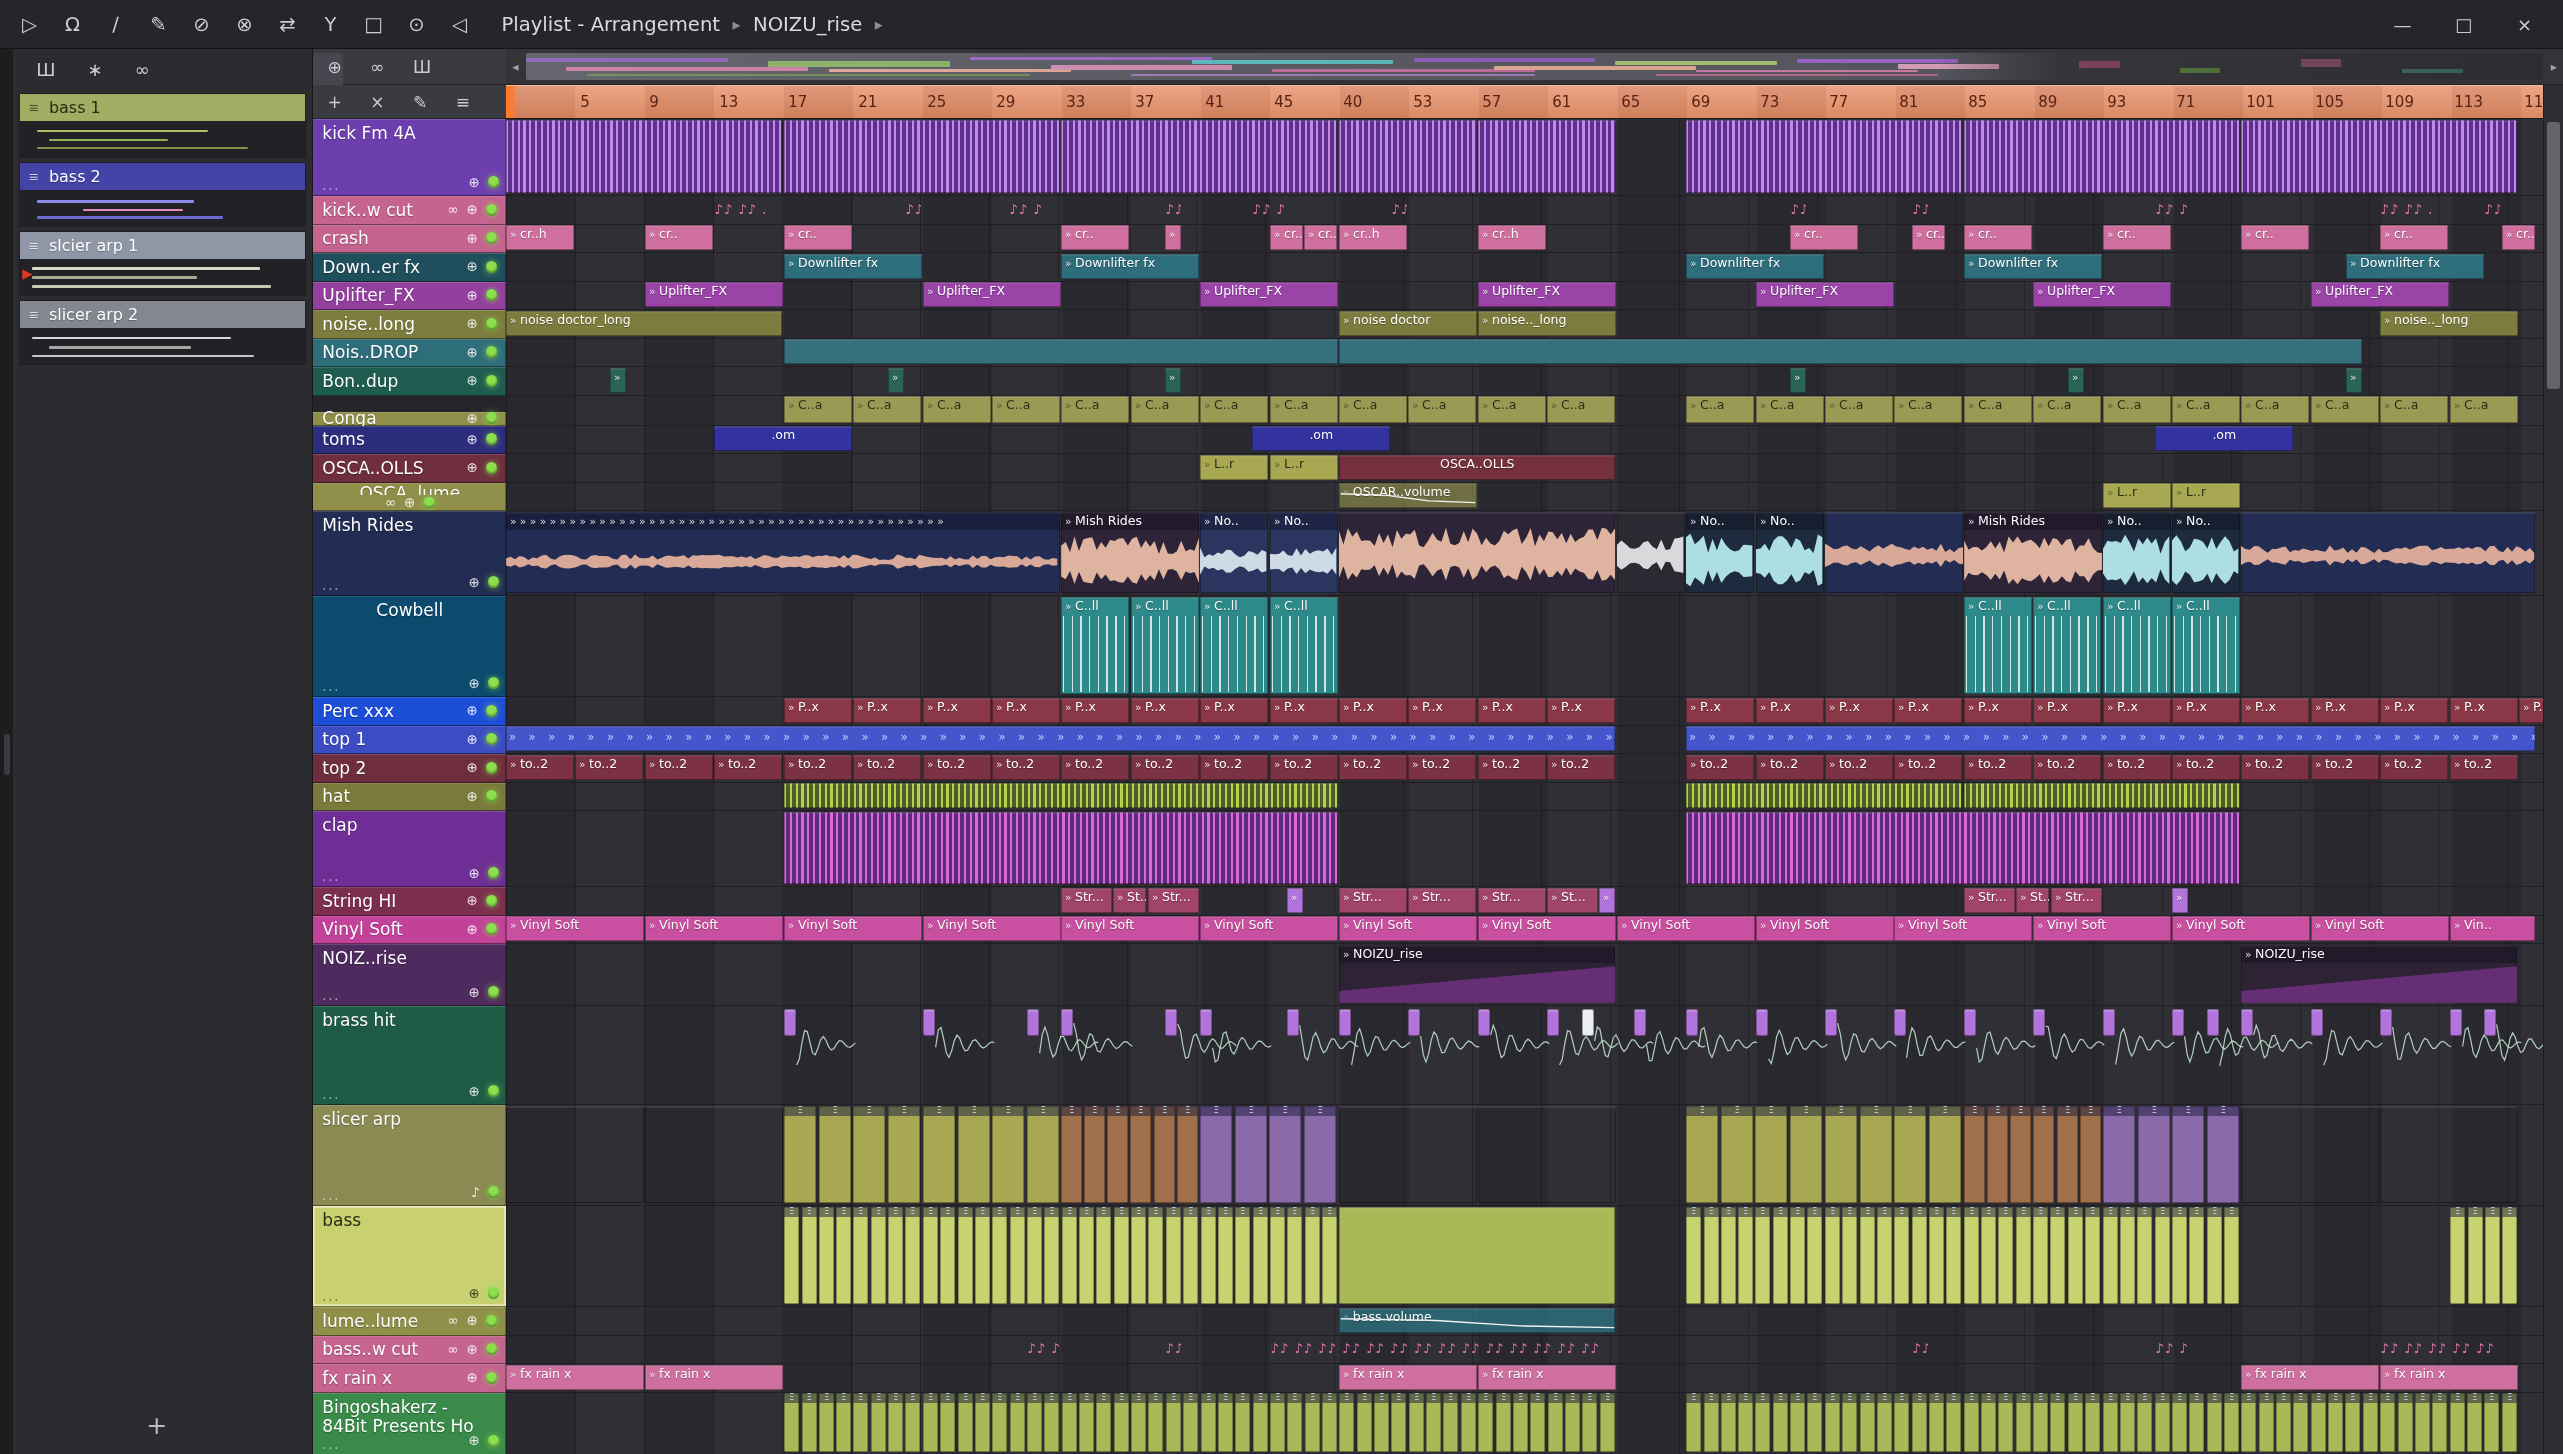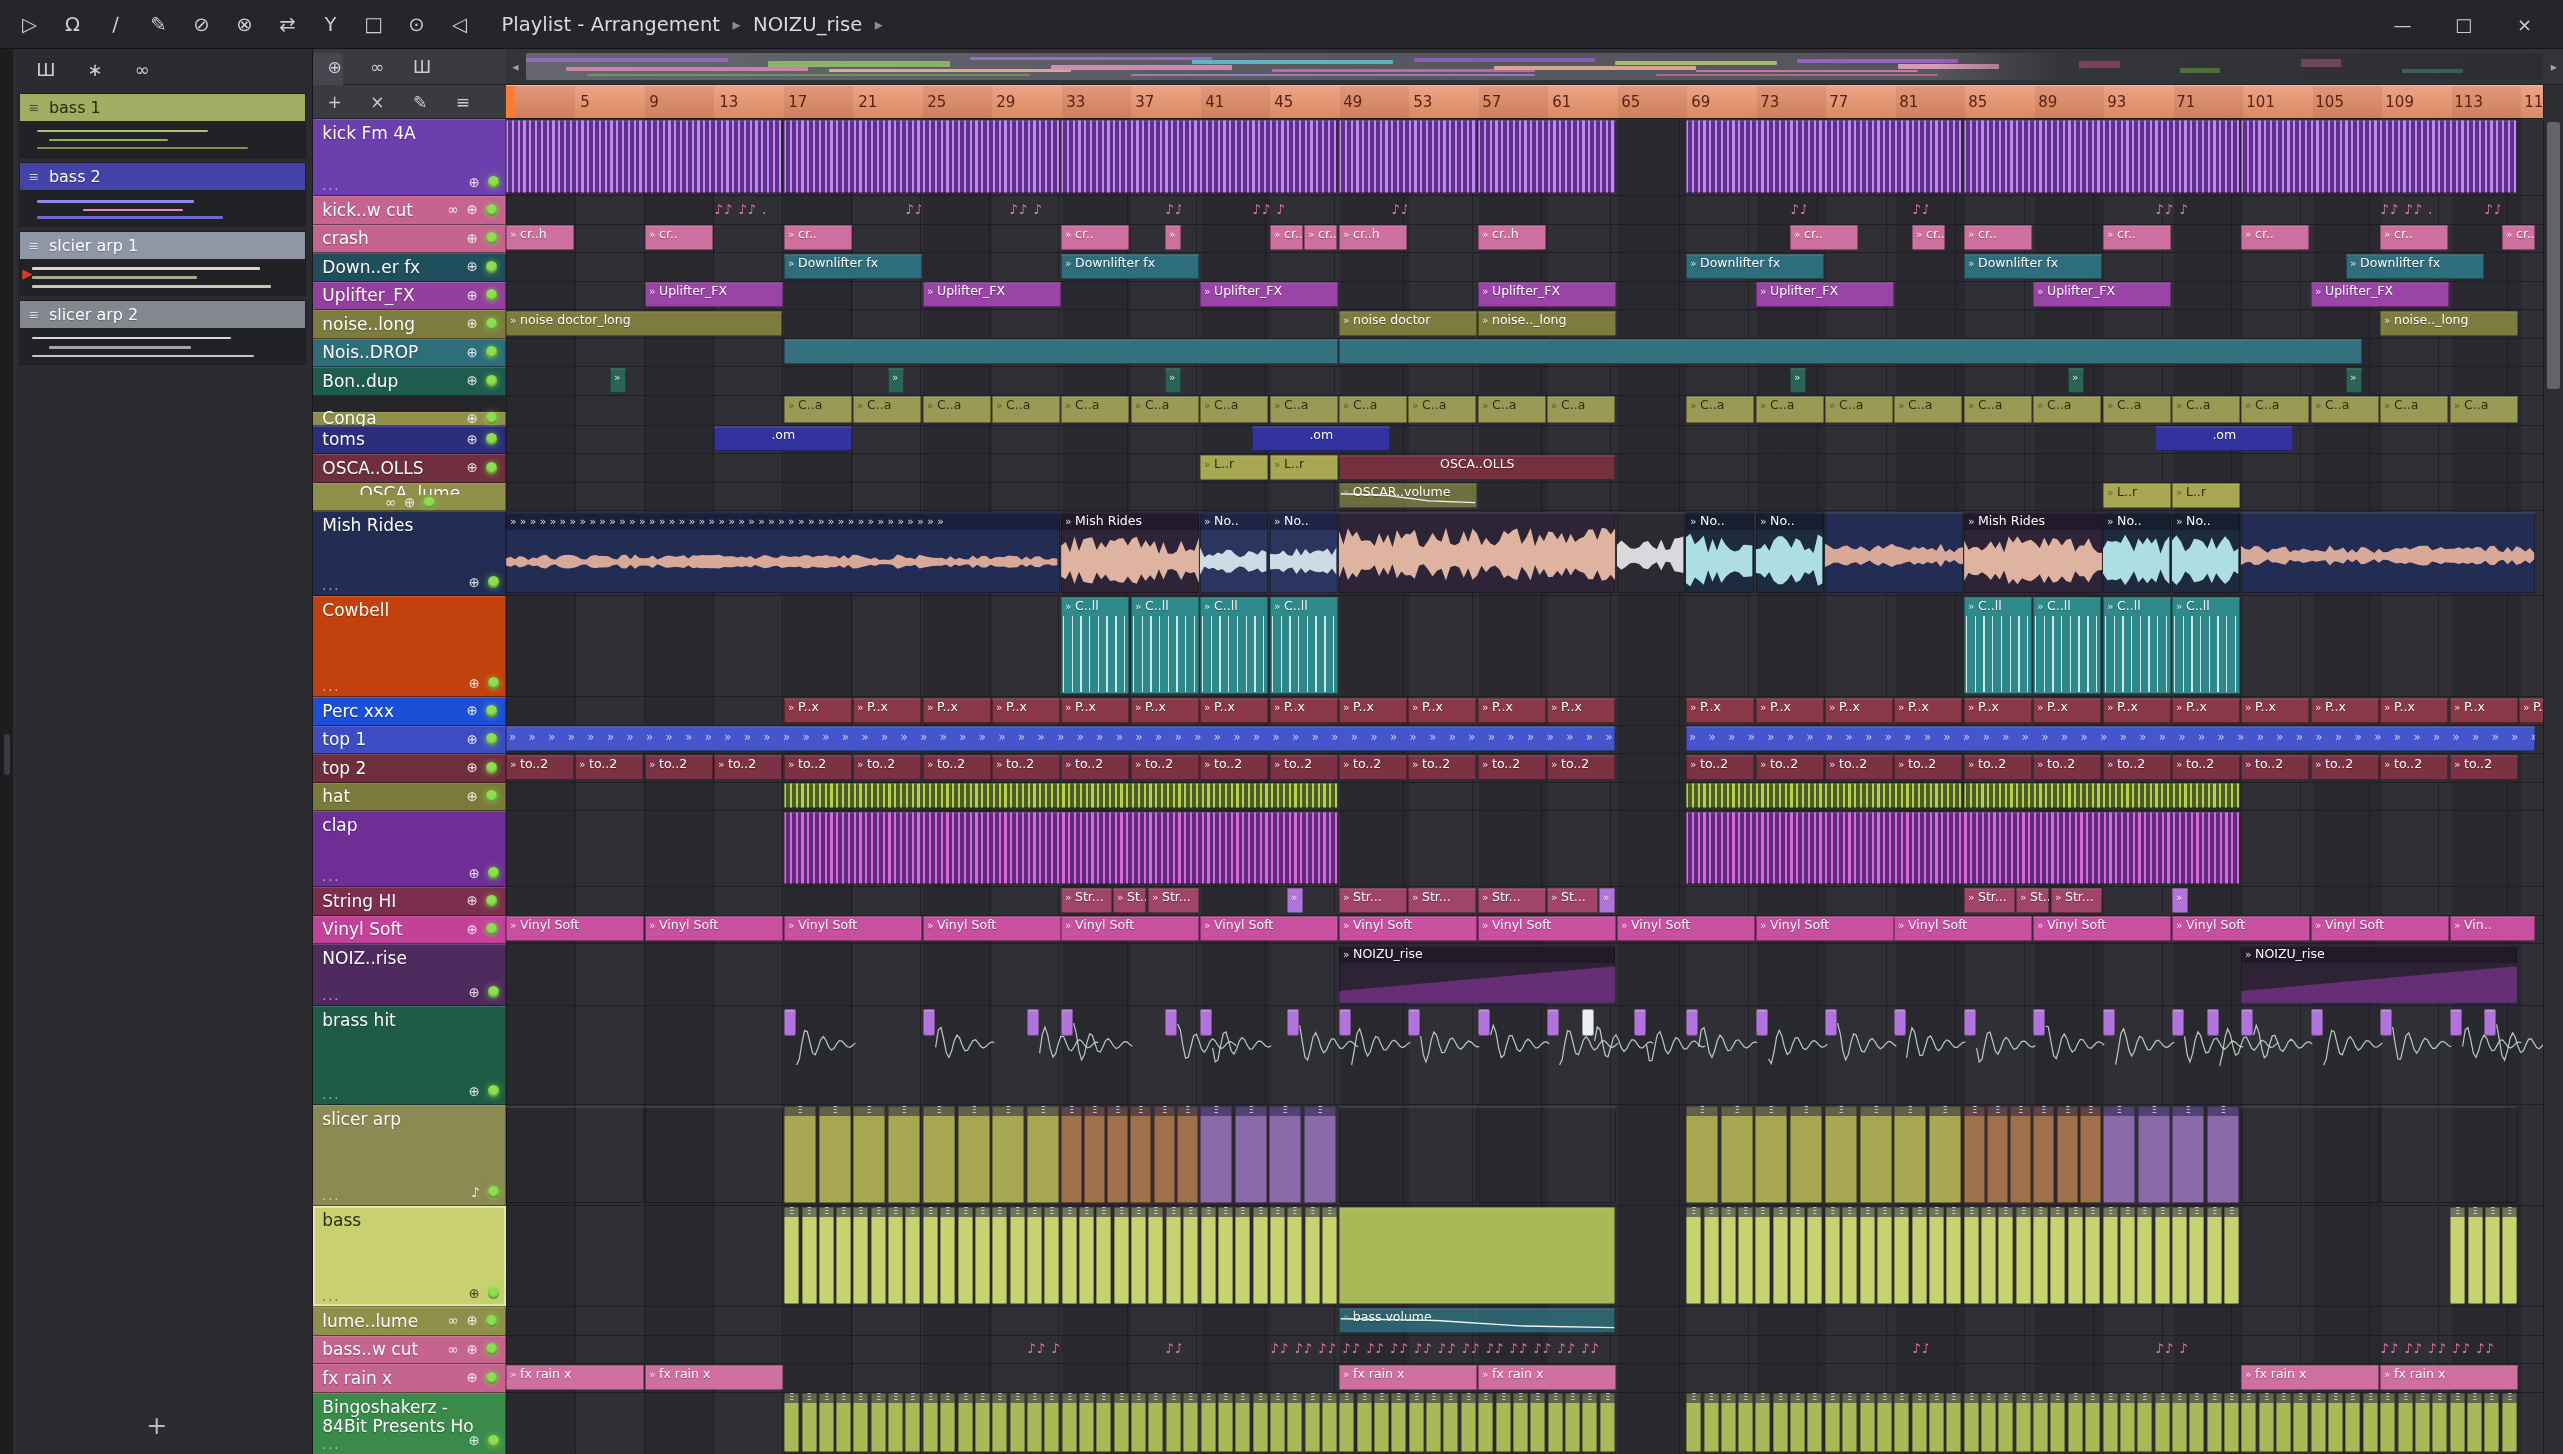--- a/index.html
+++ b/index.html
@@ -260,21 +260,21 @@
           <span class="rnum" style="left: 143px;">9</span>
           <span class="rnum" style="left: 213px;">13</span>
           <span class="rnum" style="left: 282px;">17</span>
           <span class="rnum" style="left: 352px;">21</span>
           <span class="rnum" style="left: 421px;">25</span>
           <span class="rnum" style="left: 490px;">29</span>
           <span class="rnum" style="left: 560px;">33</span>
           <span class="rnum" style="left: 629px;">37</span>
           <span class="rnum" style="left: 699px;">41</span>
           <span class="rnum" style="left: 768px;">45</span>
-          <span class="rnum" style="left: 837px;">49</span>
+          <span class="rnum" style="left: 837px;">40</span>
           <span class="rnum" style="left: 907px;">53</span>
           <span class="rnum" style="left: 976px;">57</span>
           <span class="rnum" style="left: 1046px;">61</span>
           <span class="rnum" style="left: 1115px;">65</span>
           <span class="rnum" style="left: 1185px;">69</span>
           <span class="rnum" style="left: 1254px;">73</span>
           <span class="rnum" style="left: 1323px;">77</span>
           <span class="rnum" style="left: 1393px;">81</span>
           <span class="rnum" style="left: 1462px;">85</span>
           <span class="rnum" style="left: 1532px;">89</span>
@@ -740,21 +740,21 @@
               <span class="lab strip"><i class="chv">»</i>No..</span>
             </div>
             <div class="clip wave" style="left: 1735px; width: 294px; background: rgb(35, 44, 82);">
               <svg xmlns="http://www.w3.org/2000/svg" width="295" height="77" style="position:absolute;left:0;bottom:1.8px" viewBox="0 0 332 86">
                 <polygon points="0,35.7 5,39.2 10,40.0 15,35.7 20,36.0 25,39.9 30,43.3 35,39.1 40,39.2 45,37.3 50,36.2 55,42.8 60,40.3 65,41.1 70,38.5 75,39.9 80,41.3 85,40.0 90,41.3 95,42.1 100,35.0 105,40.7 110,39.8 115,37.3 120,43.3 125,39.4 130,43.2 135,36.8 140,37.4 145,40.4 150,43.5 155,38.7 160,42.7 165,42.5 170,39.9 175,37.8 180,38.9 185,37.1 190,39.5 195,37.7 200,35.7 205,35.4 210,35.4 215,40.5 220,39.2 225,36.9 230,39.3 235,38.7 240,38.7 245,37.1 250,39.0 255,37.1 260,39.1 265,36.4 270,37.3 275,41.6 280,36.0 285,35.5 290,40.9 295,42.8 300,36.9 305,42.2 310,35.9 315,37.8 320,41.9 325,37.8 330,43.3 330,50.7 325,55.4 320,51.9 315,55.4 310,57.0 305,51.6 300,56.2 295,51.1 290,52.7 285,57.3 280,56.9 275,52.2 270,55.8 265,56.6 260,54.3 255,55.9 250,54.4 245,56.0 240,54.6 235,54.6 230,54.1 225,56.1 220,54.2 215,53.1 210,57.4 205,57.5 200,57.2 195,55.4 190,53.9 185,55.9 180,54.4 175,55.3 170,53.6 165,51.4 160,51.2 155,54.6 150,50.5 145,53.2 140,55.7 135,56.3 130,50.8 125,54.0 120,50.7 115,55.8 110,53.7 105,52.9 100,57.7 95,51.7 90,52.4 85,53.5 80,52.4 75,53.6 70,54.8 65,52.6 60,53.2 55,51.1 50,56.7 45,55.8 40,54.2 35,54.3 30,50.7 25,53.6 20,56.9 15,57.1 10,53.5 5,54.2 0,57.1" fill="#e8b49e" opacity="0.92"></polygon>
               </svg>
             </div>
           </div>
         </div>
         <div class="trow" style="height: 101px;">
-          <div class="thead big" style="background: #c2410c;">
+          <div class="thead big" style="background: #0c4a6e; text-align: center;">
             <span class="tname">Cowbell</span>
             <span class="tdots">...</span>
             <span class="ticons">
               <span class="ticon">⊕</span>
               <span class="led"></span>
             </span>
           </div>
           <div class="lane">
             <div class="clip ticks" style="left: 555px; width: 68px; background: rgb(46, 138, 138);">
               <span class="lab"><i class="chv">»</i>C..ll</span>

